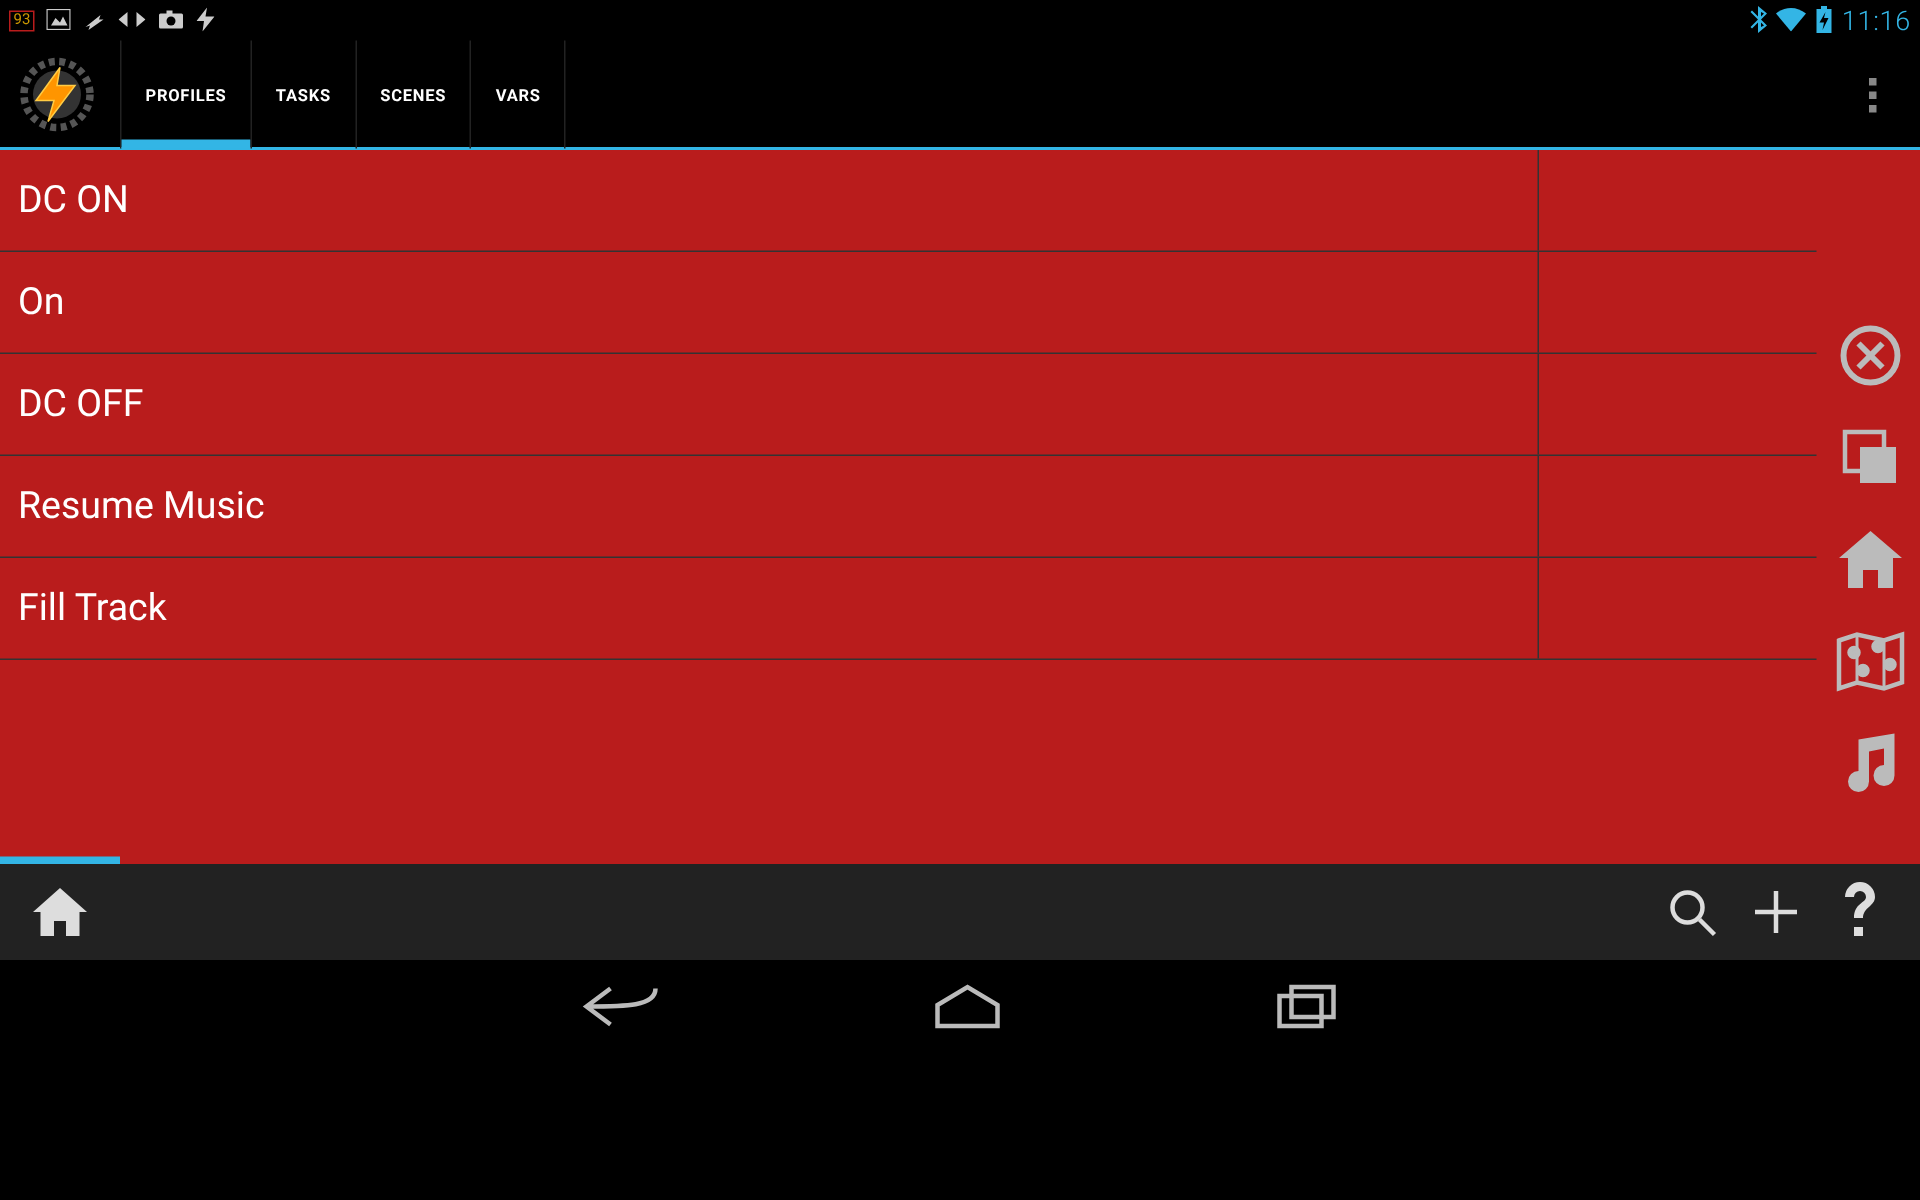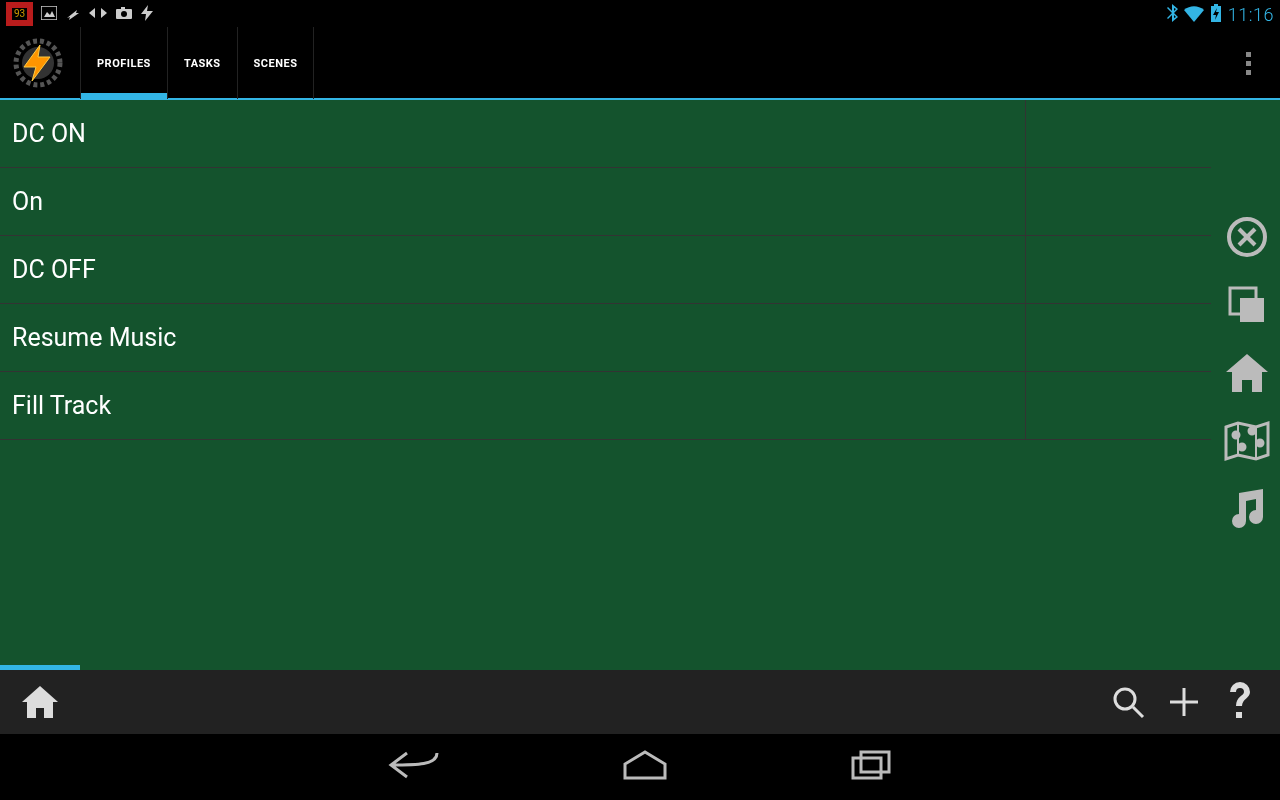--- a/index.html
+++ b/index.html
@@ -1,39 +1,39 @@
 <!DOCTYPE html>
 <html><head>
 <meta charset="utf-8">
 <style>
   * { box-sizing: border-box; margin: 0; padding: 0; }
   html, body { width: 1280px; height: 800px; overflow: hidden; background: #000; font-family: Roboto, "Helvetica Neue", Arial, sans-serif; color: #fff; }
   
   
   .status-bar { height: 28px; background: #000; display: flex; align-items: center; padding: 0 6px; justify-content: space-between; font-size: 12px; }
   .status-left { display: flex; align-items: center; gap: 8px; }
-  .status-right { display: flex; align-items: flex-end; gap: 6px; color: #33b5e5; }
+  .status-right { display: flex; align-items: center; gap: 6px; color: #33b5e5; }
   .status-right .time { font-size: 18px; font-weight: 300; letter-spacing: 0.5px; }
-  .battery-box { border: 6px solid #b91c1c; color: #cc9900; font-size: 10px; padding: 0 2px; line-height: 12px; }
+  .battery-box { border: 1px solid #b91c1c; color: #cc9900; font-size: 10px; padding: 0 2px; line-height: 12px; }
   .status-icon { color: #ccc; }
   
   
   .action-bar { height: 72px; background: #000; display: flex; align-items: center; border-bottom: 2px solid #33b5e5; padding: 0 8px; }
   .app-icon { width: 60px; height: 60px; display: flex; align-items: center; justify-content: center; position: relative; }
   .tabs { display: flex; align-items: stretch; height: 72px; margin-left: 12px; }
   .tab { display: flex; align-items: center; padding: 0 16px; font-size: 11px; font-weight: 700; color: #fff; letter-spacing: 0.5px; cursor: pointer; position: relative; border-left: 1px solid #222; }
   .tab:last-child { border-right: 1px solid #222; }
   .tab.active::after { content: ""; position: absolute; bottom: 0; left: 0; right: 0; height: 6px; background: #33b5e5; }
   .action-bar-spacer { flex: 1; }
   .overflow-btn { width: 48px; height: 48px; display: flex; align-items: center; justify-content: center; cursor: pointer; }
   .overflow-dots { display: flex; flex-direction: column; gap: 4px; }
   .overflow-dots span { width: 5px; height: 5px; background: #888; }
   
   
-  .content { height: 570px; background: #14532d; position: relative; overflow: hidden; }
+  .content { height: 476px; background: #b91c1c; position: relative; overflow: hidden; }
   .task-list { width: 1211px; }
   .task-row { height: 68px; border-bottom: 1px solid #333; display: flex; align-items: center; }
   .task-name-cell { flex: 0 0 1026px; padding-left: 12px; font-size: 25px; font-weight: 400; color: #fff; border-right: 1px solid #333; height: 100%; display: flex; align-items: center; }
   .task-detail-cell { flex: 1; }
   
   
   .side-icons { position: absolute; right: 8px; top: 112px; display: flex; flex-direction: column; gap: 18px; align-items: center; }
   .side-icon { width: 50px; height: 50px; color: #bbb; cursor: pointer; display: flex; align-items: center; justify-content: center; }
   
   
@@ -117,20 +117,23 @@
   <div class="tabs">
     <div class="tab active">
         <span>PROFILES</span>
       </div>
     <div class="tab">
         <span>TASKS</span>
       </div>
     <div class="tab">
         <span>SCENES</span>
       </div>
+    <div class="tab">
+        <span>VARS</span>
+      </div>
   </div>
   <div class="action-bar-spacer"></div>
   <div class="overflow-btn">
     <div class="overflow-dots">
         <span></span>
         <span></span>
         <span></span>
       </div>
   </div>
 </div>

